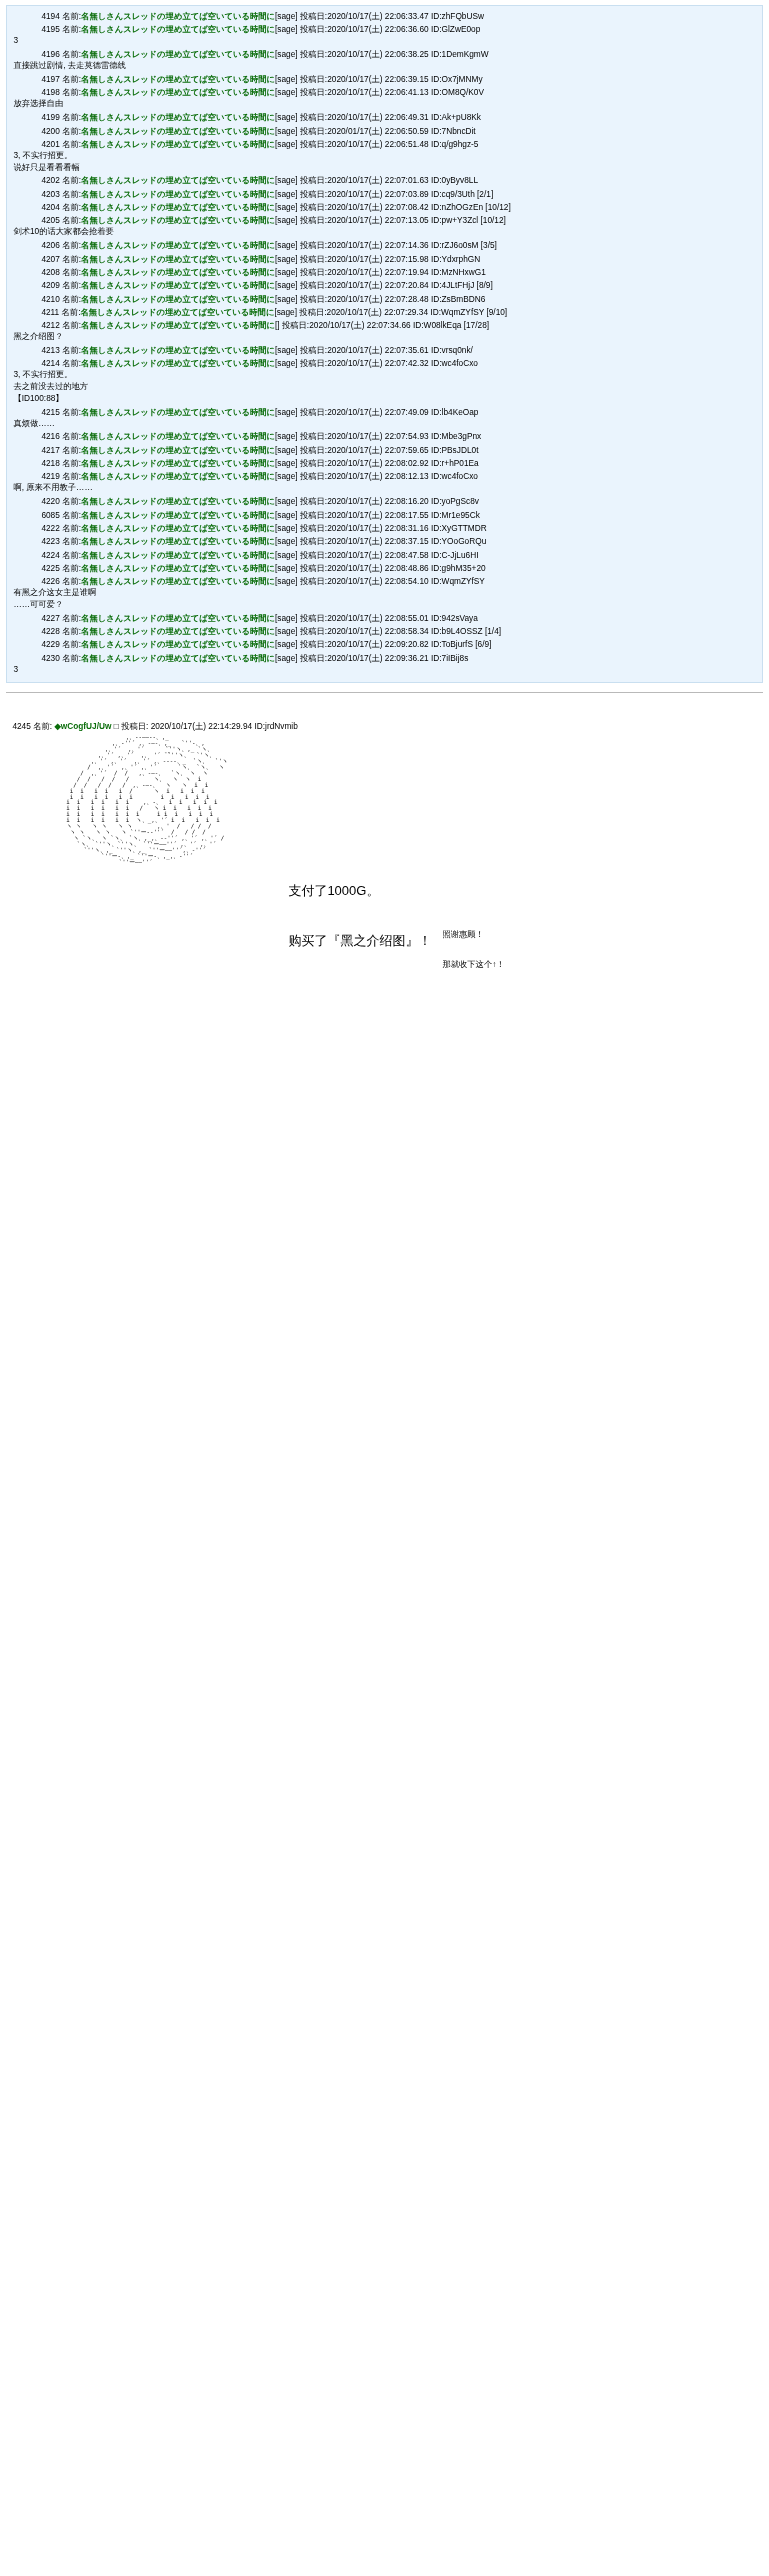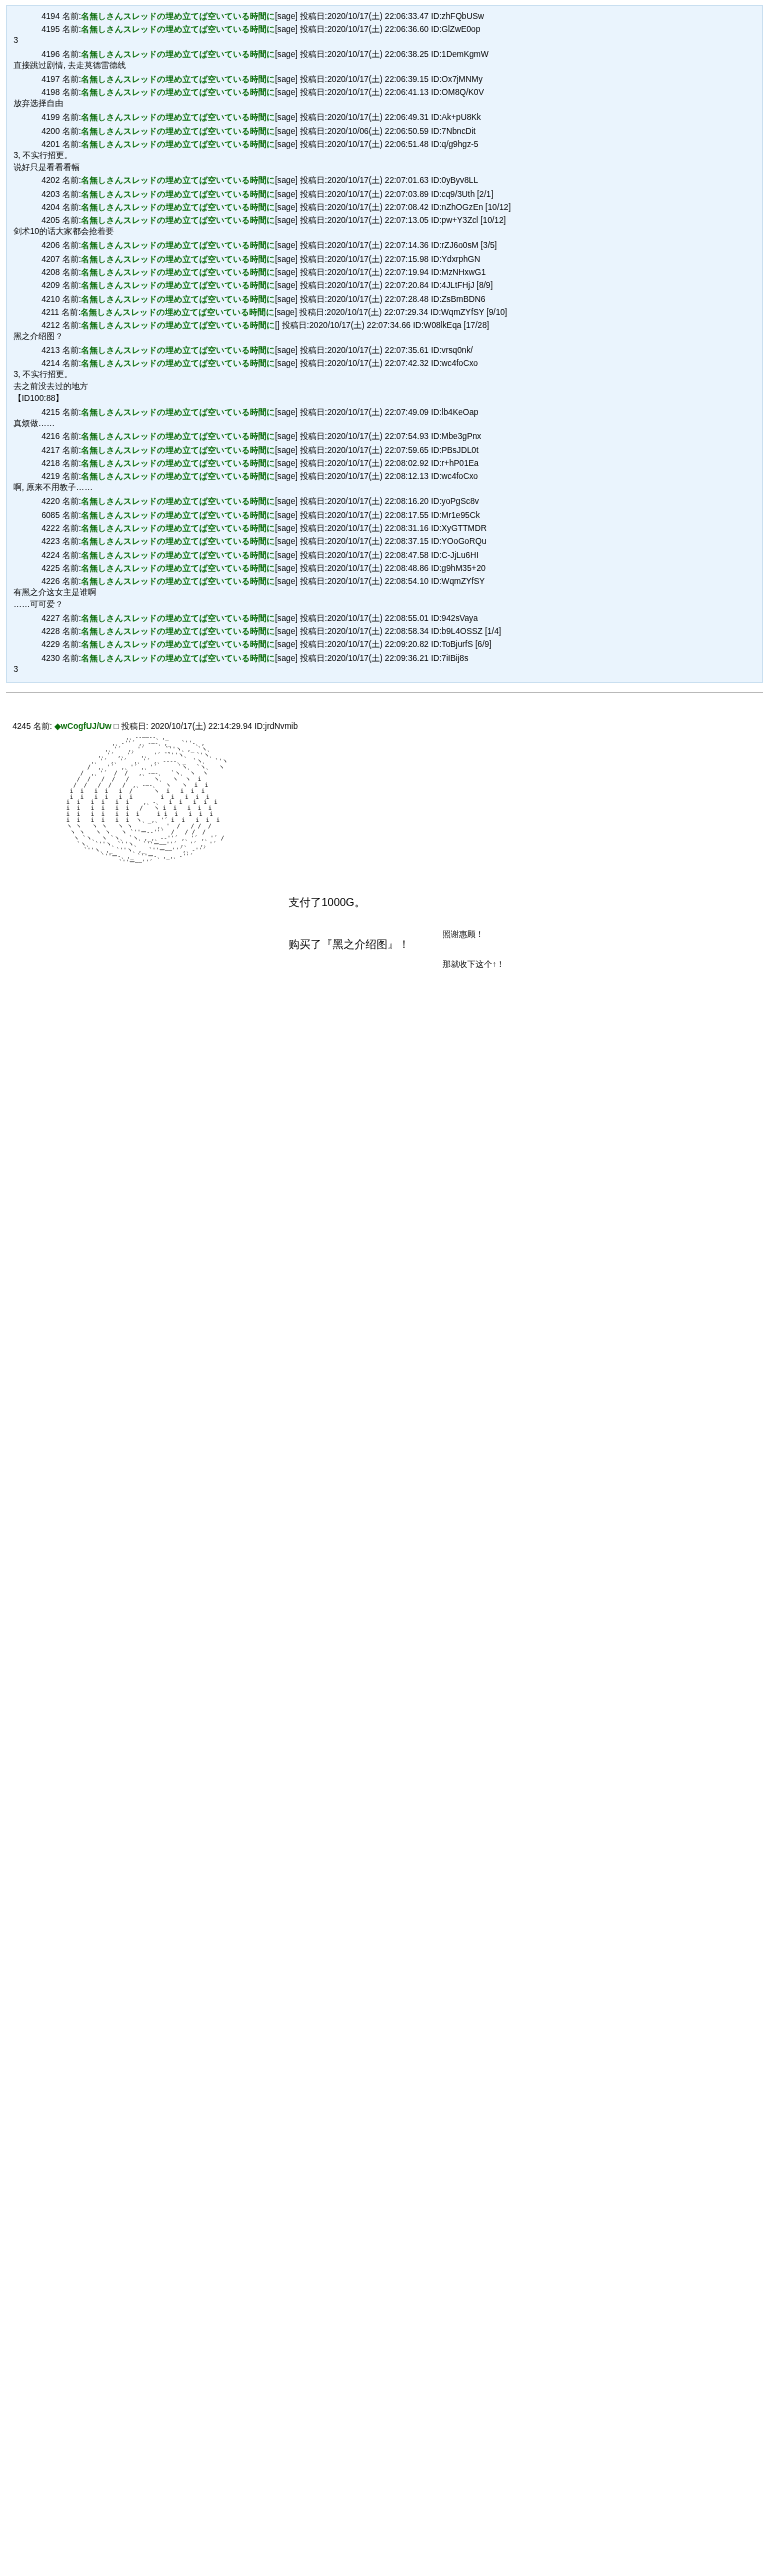--- a/index.html
+++ b/index.html
@@ -84,22 +84,22 @@
   .aa-speech {
     position: absolute;
     left: 430px;
     top: 192px;
     font-size: 8.3px;
     line-height: 1.8;
     white-space: pre;
     color: #000;
   }
   .aa-footer {
-    margin: 27px 0 0 276px;
-    font-size: 11px;
+    margin: 14px 0 0 276px;
+    font-size: 13px;
     line-height: 1.9;
     white-space: pre;
   }
   .bottom-pad { height: 26px; }
 </style>
 </head>
 <body>
 
 <div class="page">
 
@@ -120,21 +120,21 @@
           <div class="post-head"><span class="post-num">4197</span> <span class="post-label">名前:</span><span class="post-name">名無しさんスレッドの埋め立てば空いている時間に</span><span class="sage">[sage]</span> <span class="post-date">投稿日:</span><span class="post-date">2020/10/17(土) 22:06:39.15</span> <span class="post-id">ID:Ox7jMNMy</span></div>
         </div>
         <div class="post">
           <div class="post-head"><span class="post-num">4198</span> <span class="post-label">名前:</span><span class="post-name">名無しさんスレッドの埋め立てば空いている時間に</span><span class="sage">[sage]</span> <span class="post-date">投稿日:</span><span class="post-date">2020/10/17(土) 22:06:41.13</span> <span class="post-id">ID:OM8Q/K0V</span></div>
           <div class="post-body">放弃选择自由</div>
         </div>
         <div class="post">
           <div class="post-head"><span class="post-num">4199</span> <span class="post-label">名前:</span><span class="post-name">名無しさんスレッドの埋め立てば空いている時間に</span><span class="sage">[sage]</span> <span class="post-date">投稿日:</span><span class="post-date">2020/10/17(土) 22:06:49.31</span> <span class="post-id">ID:Ak+pU8Kk</span></div>
         </div>
         <div class="post">
-          <div class="post-head"><span class="post-num">4200</span> <span class="post-label">名前:</span><span class="post-name">名無しさんスレッドの埋め立てば空いている時間に</span><span class="sage">[sage]</span> <span class="post-date">投稿日:</span><span class="post-date">2020/10/06(土) 22:06:50.59</span> <span class="post-id">ID:7NbncDit</span></div>
+          <div class="post-head"><span class="post-num">4200</span> <span class="post-label">名前:</span><span class="post-name">名無しさんスレッドの埋め立てば空いている時間に</span><span class="sage">[sage]</span> <span class="post-date">投稿日:</span><span class="post-date">2020/01/17(土) 22:06:50.59</span> <span class="post-id">ID:7NbncDit</span></div>
         </div>
         <div class="post">
           <div class="post-head"><span class="post-num">4201</span> <span class="post-label">名前:</span><span class="post-name">名無しさんスレッドの埋め立てば空いている時間に</span><span class="sage">[sage]</span> <span class="post-date">投稿日:</span><span class="post-date">2020/10/17(土) 22:06:51.48</span> <span class="post-id">ID:q/g9hgz-5</span></div>
           <div class="post-body">3, 不实行招更。
 说好只是看看看幅</div>
         </div>
         <div class="post">
           <div class="post-head"><span class="post-num">4202</span> <span class="post-label">名前:</span><span class="post-name">名無しさんスレッドの埋め立てば空いている時間に</span><span class="sage">[sage]</span> <span class="post-date">投稿日:</span><span class="post-date">2020/10/17(土) 22:07:01.63</span> <span class="post-id">ID:0yByv8LL</span></div>
         </div>
         <div class="post">

